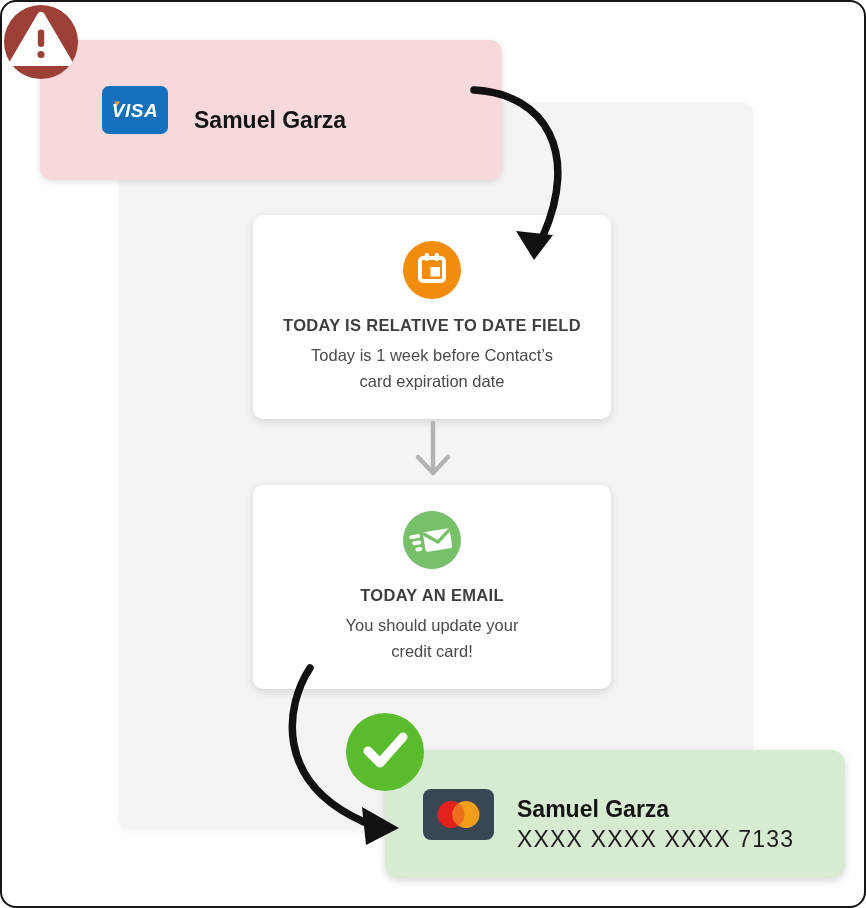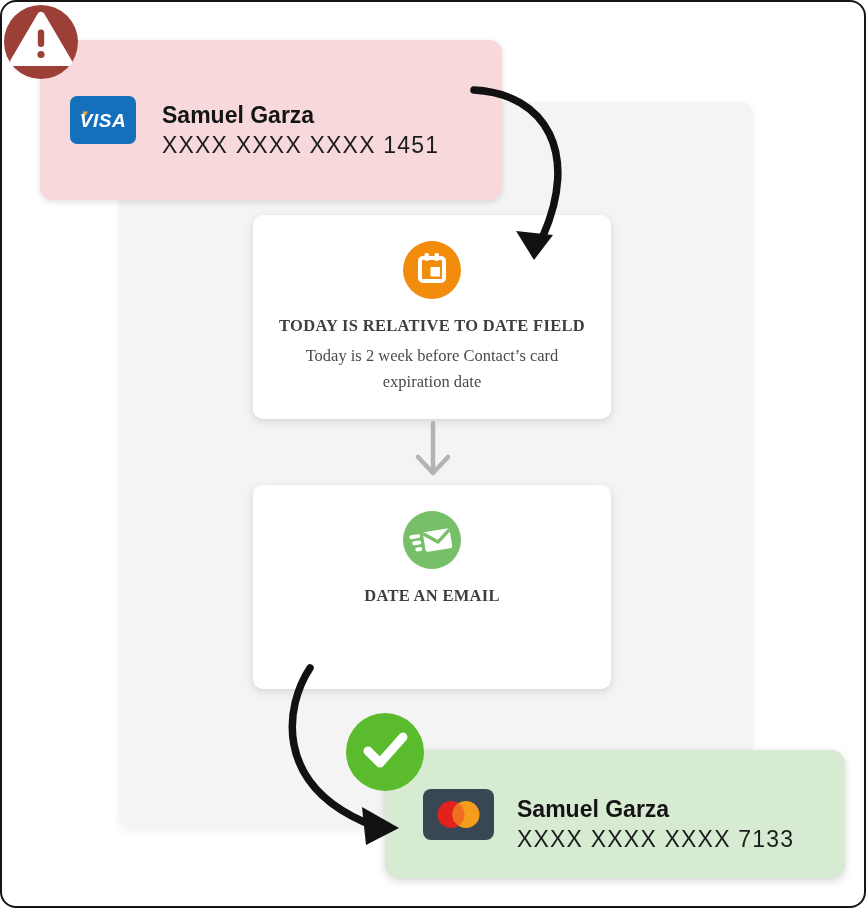--- a/index.html
+++ b/index.html
@@ -24,22 +24,22 @@
   }
   .panel{
     position:absolute;left:117px;top:100px;width:634px;height:727px;
     background:var(--panel-gray);border-radius:12px;z-index:1;
     box-shadow:0 3px 8px rgba(0,0,0,.05);
   }
   .contact-card{
     position:absolute;display:flex;align-items:center;z-index:10;
   }
   .contact-card.pink{
-    left:38px;top:38px;width:462px;height:160px;background:var(--pink-card);
-    border-radius:12px;padding-left:30px;gap:26px;
+    left:38px;top:38px;width:462px;height:140px;background:var(--pink-card);
+    border-radius:12px;padding-left:62px;gap:26px;
     box-shadow:0 2px 6px rgba(0,0,0,.12);
   }
   .contact-card.green{
     left:383px;top:748px;width:460px;height:128px;background:var(--green-card);
     border-radius:14px;padding-left:38px;gap:23px;
     box-shadow:0 3px 8px rgba(0,0,0,.16);
   }
   .chip{flex:0 0 auto;display:flex;align-items:center;justify-content:center;}
   .visa-chip{width:66px;height:48px;border-radius:7px;background:var(--visa-blue);}
   .mc-chip{width:71px;height:51px;}
@@ -47,21 +47,21 @@
   .card-text .number{font-size:23px;color:#1c1c1c;letter-spacing:1.2px;line-height:1.32;}
   .badge{
     position:absolute;border-radius:50%;display:flex;align-items:center;
     justify-content:center;z-index:35;
   }
   .badge.warning{left:2px;top:3px;width:74px;height:74px;background:var(--alert-red);}
   .badge.success{left:344px;top:711px;width:78px;height:78px;background:var(--check-green);}
   .node{
     position:absolute;left:251px;width:358px;height:204px;background:#fff;
     border-radius:10px;box-shadow:0 3px 10px rgba(0,0,0,.12);
-    display:flex;flex-direction:column;align-items:center;z-index:10;font-family:Liberation Serif, serif;
+    display:flex;flex-direction:column;align-items:center;z-index:10;
   }
   .node.trigger{top:213px;}
   .node.action{top:483px;}
   .node-icon{
     margin-top:26px;width:58px;height:58px;border-radius:50%;
     display:flex;align-items:center;justify-content:center;
   }
   .node-icon.orange{background:var(--orange-icon);}
   .node-icon.green{background:var(--green-icon);}
   .node-title{margin-top:17px;font-size:16.5px;font-weight:bold;color:#3e3e3e;letter-spacing:.3px;text-align:center;}
@@ -87,21 +87,20 @@
 
   <div class="contact-card pink">
     <div class="chip visa-chip">
       <svg width="66" height="48" viewBox="0 0 66 48">
         <polygon points="12.5,15.5 18,15.5 14.5,21" fill="#F9A533"></polygon>
         <text x="33" y="31" text-anchor="middle" font-family="Liberation Sans, sans-serif" font-size="19" font-weight="bold" font-style="italic" fill="#ffffff" letter-spacing="0.5">VISA</text>
       </svg>
     </div>
     <div class="card-text">
       <div class="holder">Samuel Garza</div>
-      <div class="number">XXXX XXXX XXXX 1451</div>
     </div>
   </div>
 
   <div class="badge warning">
     <span>
       <svg width="74" height="74" viewBox="0 0 74 74">
         <path d="M37,13 L64,59 L10,59 Z" fill="#ffffff" stroke="#ffffff" stroke-width="8" stroke-linejoin="round"></path>
         <rect class="alert-fill" x="33.8" y="26.5" width="6.4" height="17.5" rx="3.2"></rect>
         <circle class="alert-fill" cx="37" cy="51.5" r="3.6"></circle>
       </svg>
@@ -111,36 +110,37 @@
   <div class="node trigger">
     <div class="node-icon orange">
       <svg width="58" height="58" viewBox="0 0 58 58">
         <rect x="17" y="17" width="24" height="23" rx="3" fill="none" stroke="#ffffff" stroke-width="4"></rect>
         <rect x="21.5" y="12" width="4.5" height="8" rx="2" fill="#ffffff"></rect>
         <rect x="31.5" y="12" width="4.5" height="8" rx="2" fill="#ffffff"></rect>
         <rect x="27.5" y="26" width="9.5" height="9.5" fill="#ffffff"></rect>
       </svg>
     </div>
     <div class="node-title">TODAY IS RELATIVE TO DATE FIELD</div>
-    <div class="node-desc">Today is 2 week before Contact’s card expiration date</div>
+    <div class="node-desc">Today is 1 week before Contact’s card expiration date</div>
   </div>
 
   <div class="node action">
     <div class="node-icon green">
       <svg width="58" height="58" viewBox="0 0 58 58">
         <g transform="rotate(-9 29 29)">
           <rect x="21" y="20" width="27" height="20" rx="2.5" fill="#ffffff"></rect>
           <path class="flap" d="M22.5,22.5 L34.5,32 L46.5,22.5" fill="none" stroke-width="3.4" stroke-linecap="round" stroke-linejoin="round"></path>
           <rect x="7" y="21" width="11" height="4" rx="2" fill="#ffffff"></rect>
           <rect x="9" y="27.5" width="9" height="4" rx="2" fill="#ffffff"></rect>
           <rect x="11" y="34" width="7" height="4" rx="2" fill="#ffffff"></rect>
         </g>
       </svg>
     </div>
-    <div class="node-title">DATE AN EMAIL</div>
+    <div class="node-title">TODAY AN EMAIL</div>
+    <div class="node-desc">You should update your credit card!</div>
   </div>
 
   <div class="contact-card green">
     <div class="chip mc-chip">
       <svg width="71" height="51" viewBox="0 0 71 51">
         <defs>
           <clipPath id="mcclip">
               <circle cx="28" cy="25.5" r="13.5"></circle>
             </clipPath>
         </defs>

